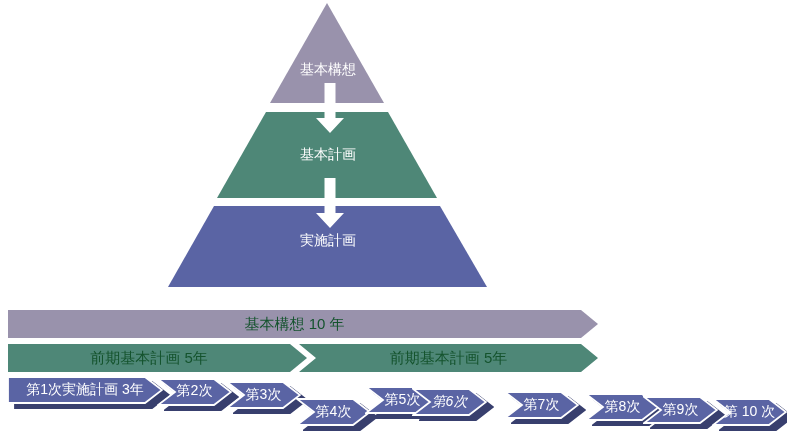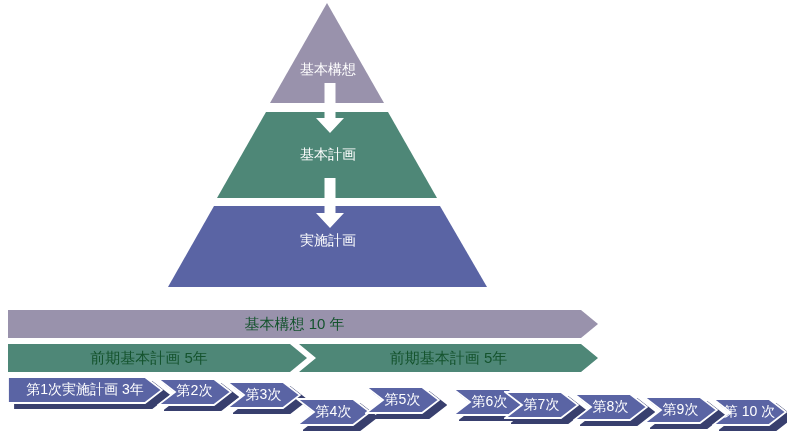--- a/index.html
+++ b/index.html
@@ -49,23 +49,23 @@
   .chev svg{position:absolute;left:0;top:0;display:block;
     filter:drop-shadow(7px 5px 0 #383f6e);}
   .chev polygon{fill:#5a64a4;stroke:#ffffff;stroke-width:1.8px;}
   .chev-label{position:absolute;left:0;top:0;width:100%;height:28px;line-height:27px;
     text-align:center;color:#ffffff;font-size:14px;white-space:nowrap;}
   #chev-1{left:7px;top:376px;width:156px;}
   #chev-2{left:157px;top:378px;font-family:Liberation Mono, monospace;}
   #chev-3{left:226px;top:381px;}
   #chev-4{left:296px;top:398px;}
   #chev-5{left:365px;top:386px;}
-  #chev-6{left:452px;top:388px;}
+  #chev-6{left:412px;top:388px;font-style:italic;}
   #chev-7{left:504px;top:391px;}
-  #chev-8{left:573px;top:393px;}
+  #chev-8{left:585px;top:393px;}
   #chev-9{left:643px;top:396px;}
   #chev-10{left:712px;top:398px;}
 </style>
 </head>
 <body>
 
 <div id="pyramid" class="abs">
   <div class="pyr-sec pyr-sec-1"></div>
   <div class="pyr-sec pyr-sec-2"></div>
   <div class="pyr-sec pyr-sec-3"></div>

